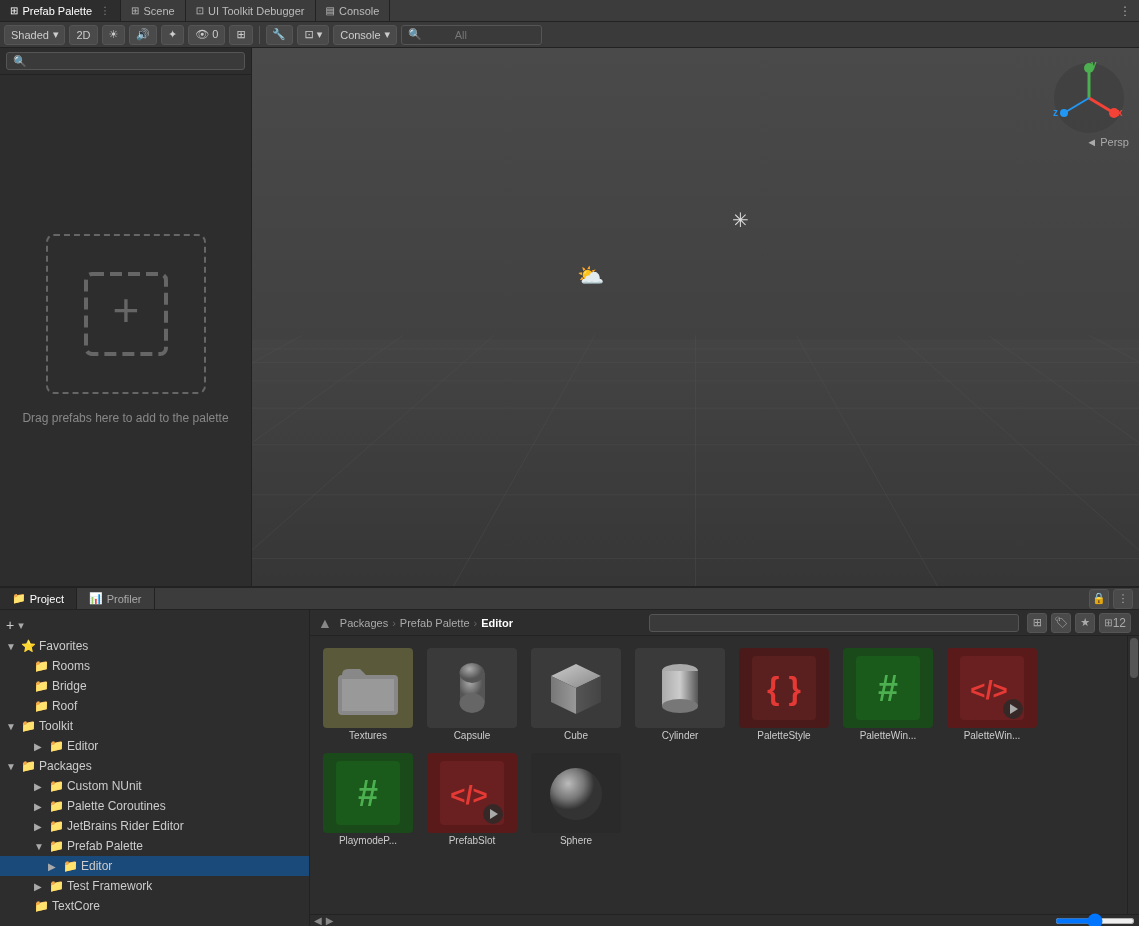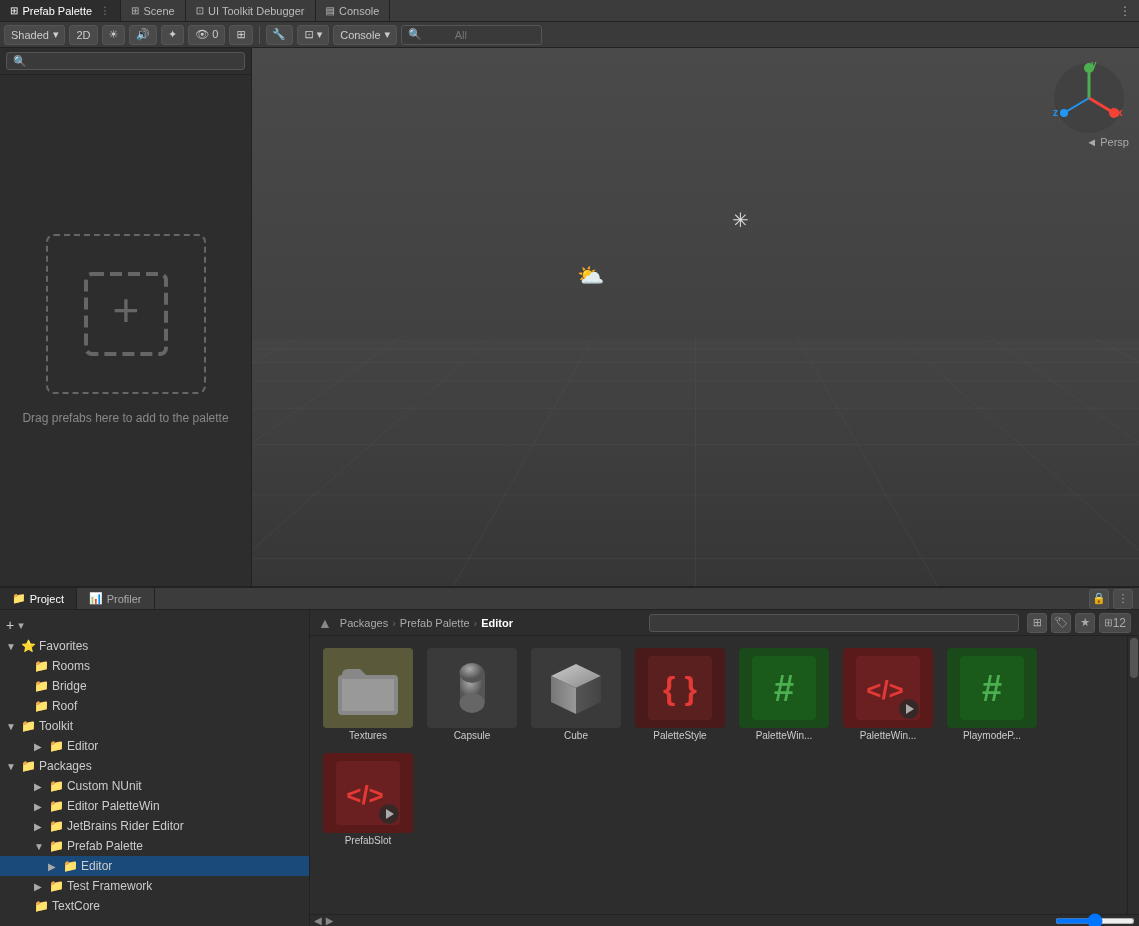--- a/index.html
+++ b/index.html
@@ -601,21 +601,21 @@
         <span>Packages</span>
       </div>
       <div class="tree-item tree-indent-2">
         <span class="tree-arrow">▶</span>
         <span class="tree-icon">📁</span>
         <span>Custom NUnit</span>
       </div>
       <div class="tree-item tree-indent-2">
         <span class="tree-arrow">▶</span>
         <span class="tree-icon">📁</span>
-        <span>Editor PaletteWin</span>
+        <span>Palette Coroutines</span>
       </div>
       <div class="tree-item tree-indent-2">
         <span class="tree-arrow">▶</span>
         <span class="tree-icon">📁</span>
         <span>JetBrains Rider Editor</span>
       </div>
       <div class="tree-item tree-indent-2">
         <span class="tree-arrow">▼</span>
         <span class="tree-icon">📁</span>
         <span>Prefab Palette</span>
@@ -715,20 +715,37 @@
                 <polygon points="30,8 55,20 30,32 5,20" fill="url(#cubeTop)"></polygon>
 
                 <polygon points="5,20 30,32 30,58 5,46" fill="url(#cubeLeft)"></polygon>
 
                 <polygon points="55,20 30,32 30,58 55,46" fill="url(#cubeRight)"></polygon>
               </svg>
             </div>
             <div class="file-label">Cube</div>
           </div>
 
+          <div class="file-item">
+            <div class="file-icon" style="background:#3a3a3a;border-radius:4px;">
+              <svg width="50" height="70" viewBox="0 0 50 70">
+                <defs>
+                  <linearGradient id="cylGrad" x1="0" y1="0" x2="1" y2="0">
+                    <stop offset="0%" stop-color="#aaa"></stop>
+                    <stop offset="50%" stop-color="#ccc"></stop>
+                    <stop offset="100%" stop-color="#555"></stop>
+                  </linearGradient>
+                </defs>
+                <ellipse cx="25" cy="18" rx="18" ry="7" fill="#aaa"></ellipse>
+                <rect x="7" y="18" width="36" height="35" fill="url(#cylGrad)"></rect>
+                <ellipse cx="25" cy="53" rx="18" ry="7" fill="#777"></ellipse>
+              </svg>
+            </div>
+            <div class="file-label">Cylinder</div>
+          </div>
 
 
 
           <div class="file-item">
             <div class="file-icon" style="background:#4a1a1a;border-radius:4px;">
               <svg width="70" height="70" viewBox="0 0 70 70">
                 <rect x="3" y="3" width="64" height="64" rx="4" fill="#5a2020"></rect>
                 <text x="35" y="46" text-anchor="middle" fill="#e53935" font-size="32" font-weight="bold">{ }</text>
               </svg>
             </div>
@@ -774,20 +791,35 @@
                 <rect x="3" y="3" width="64" height="64" rx="4" fill="#6a2020"></rect>
                 <text x="32" y="46" text-anchor="middle" fill="#e53935" font-size="26" font-weight="bold">&lt;/&gt;</text>
 
                 <circle cx="56" cy="56" r="10" fill="#2a2a2a" opacity="0.8"></circle>
                 <polygon points="53,51 61,56 53,61" fill="#aaa"></polygon>
               </svg>
             </div>
             <div class="file-label">PrefabSlot</div>
           </div>
 
+          <div class="file-item">
+            <div class="file-icon" style="background:#2a2a2a;border-radius:4px;">
+              <svg width="65" height="70" viewBox="0 0 65 70">
+                <defs>
+                  <radialGradient id="sphereGrad" cx="35%" cy="30%">
+                    <stop offset="0%" stop-color="#bbb"></stop>
+                    <stop offset="60%" stop-color="#777"></stop>
+                    <stop offset="100%" stop-color="#333"></stop>
+                  </radialGradient>
+                </defs>
+                <circle cx="32" cy="36" r="26" fill="url(#sphereGrad)"></circle>
+              </svg>
+            </div>
+            <div class="file-label">Sphere</div>
+          </div>
 
         </div>
 
         <div class="right-scrollbar">
           <div class="right-scroll-thumb"></div>
         </div>
       </div>
 
       <div class="bottom-scrollbar">
         <div style="display:flex;align-items:center;gap:4px;margin-right:auto;">

